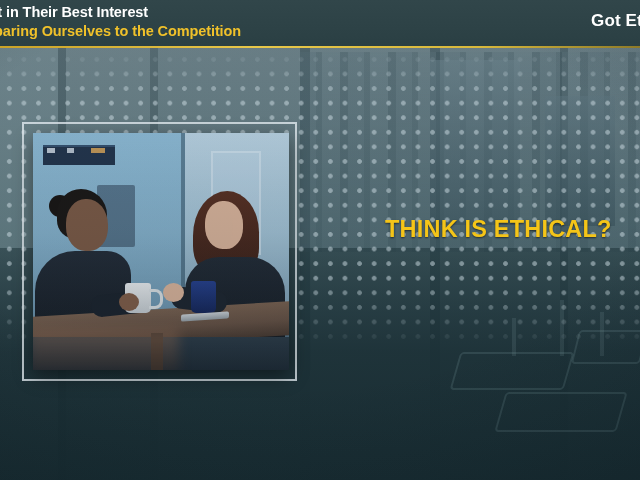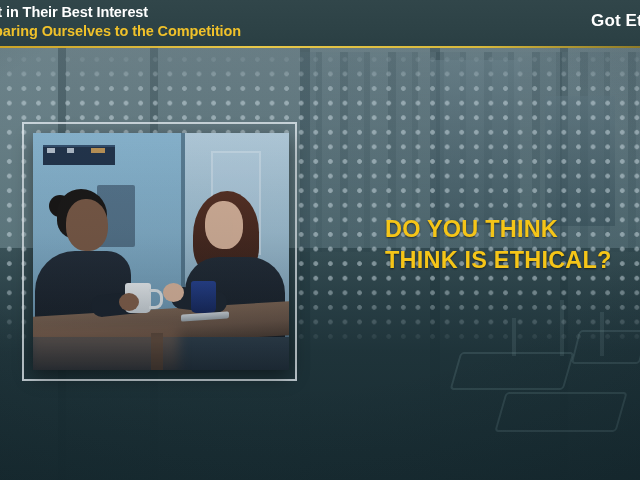--- a/index.html
+++ b/index.html
@@ -435,17 +435,16 @@
     <div class="w2-arm"></div>
     <div class="w2-hand"></div>
     <div class="mug-blue"></div>
     <div class="laptop"></div>
 
     <div class="ph-fg-blur"></div>
     <div class="ph-tint"></div>
   </div>
 
   <div class="question">
-    <div class="q-line">DO YOU THINK</div>
     <div class="q-line">THINK IS ETHICAL?</div>
   </div>
 
 </div>
 
 </body></html>

